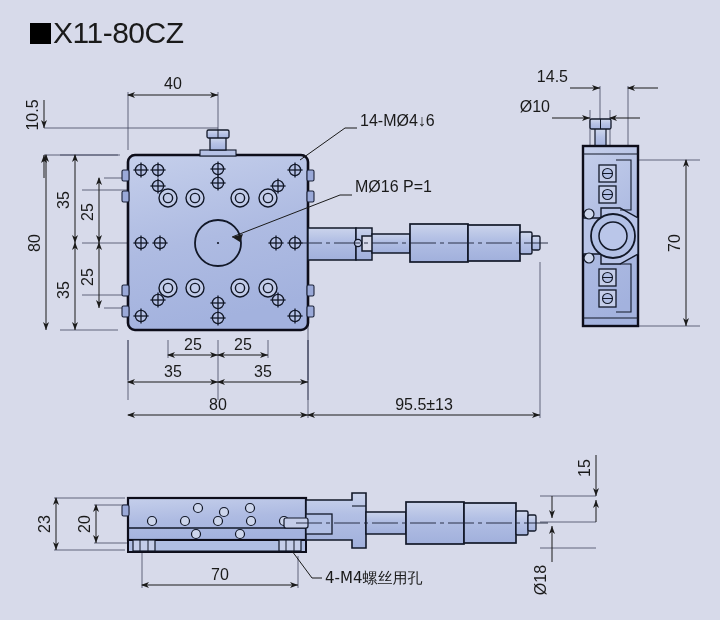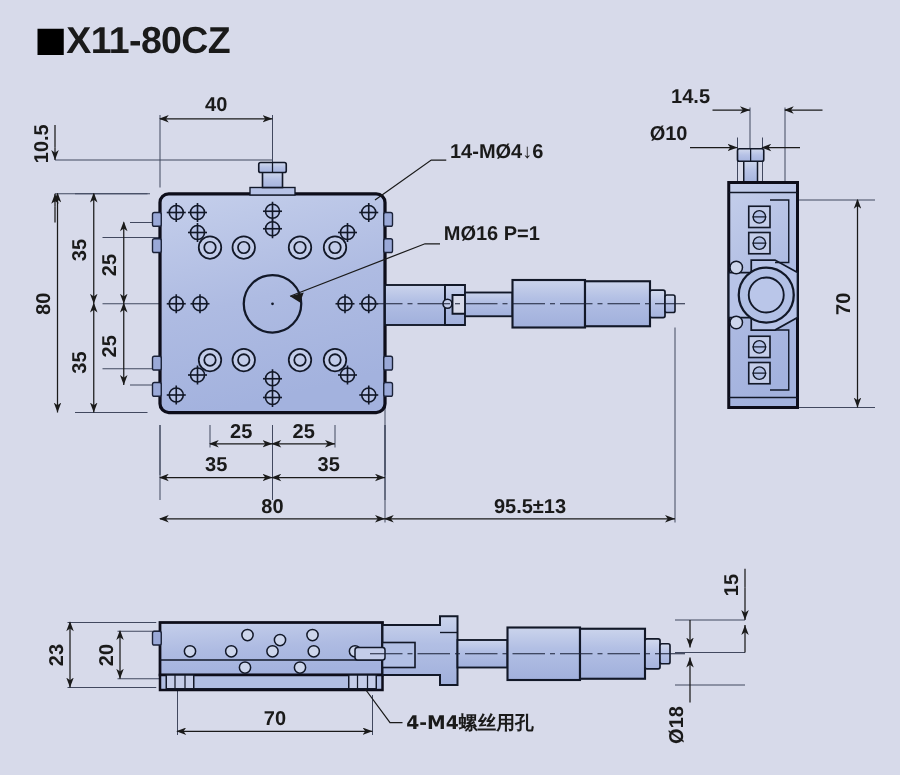--- a/index.html
+++ b/index.html
@@ -13,21 +13,20 @@
     height: 620px;
     overflow: hidden;
     font-family: "Liberation Sans", sans-serif;
     position: relative;
   }
   #sheet {
     position: relative;
     width: 720px;
     height: 620px;
     background: #d7daea;
-    font-weight: bold;
   }
   #title-block {
     position: absolute;
     left: 30px;
     top: 18px;
     display: flex;
     align-items: center;
     gap: 2px;
   }
   #title-marker {

